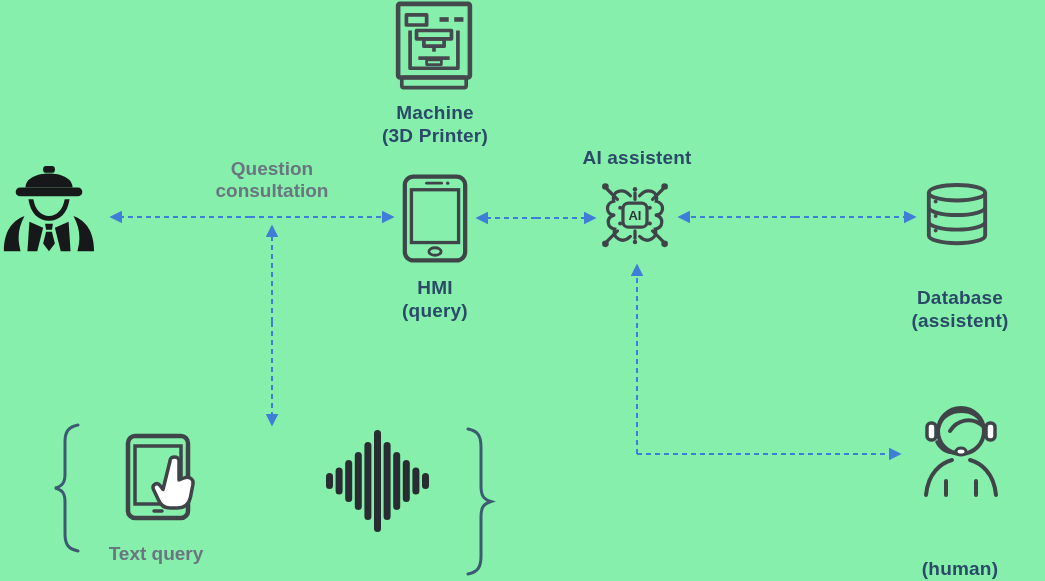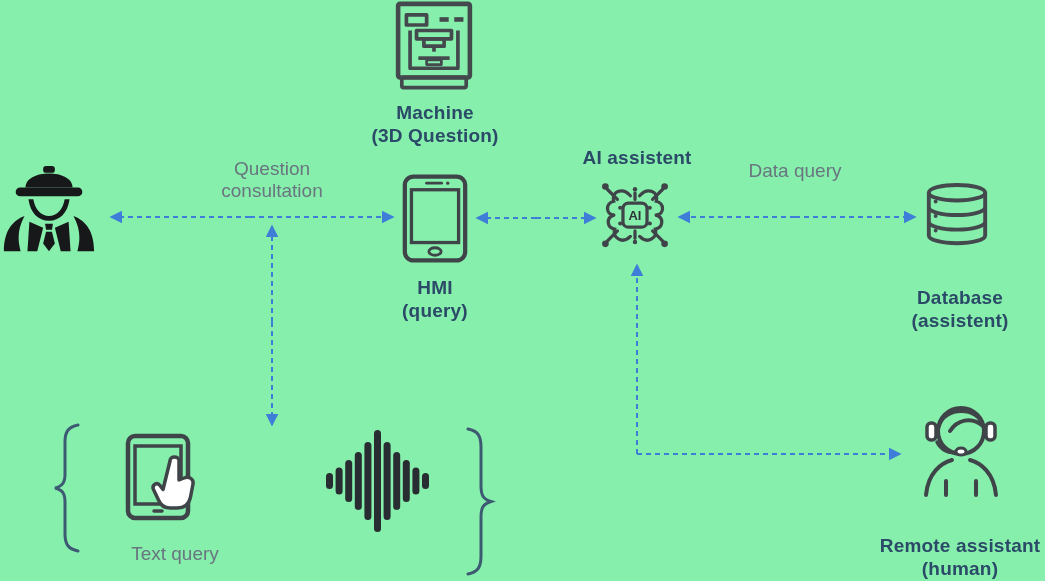--- a/index.html
+++ b/index.html
@@ -2,21 +2,21 @@
 <html><head>
 <meta charset="utf-8">
 <style>
   html,body{margin:0;padding:0;background:#fff;}
   .canvas{position:relative;width:1045px;height:581px;background:#86efac;overflow:hidden;
           font-family:"Liberation Sans",sans-serif;padding-left:48px;}
   .abs{position:absolute;}
   .nlabel{position:absolute;text-align:center;font-weight:bold;color:#2b4a68;
           font-size:19px;line-height:1.22;letter-spacing:.2px;}
   .glabel{position:absolute;text-align:center;color:#69757f;font-size:19px;
-          line-height:1.18;font-weight:normal;}
+          line-height:1.18;font-weight:bold;}
   svg{display:block;}
   .arrows{position:absolute;left:0;top:0;pointer-events:none;}
 </style>
 </head>
 <body>
 
 <div class="canvas">
 
   <svg class="arrows" width="1045" height="581" viewBox="0 0 1045 581">
     <defs>
@@ -48,21 +48,21 @@
       <path d="M24,32 L24,73 L76,73 L76,32" stroke-width="4"></path>
       <rect x="31" y="32" width="38" height="9" stroke-width="4"></rect>
       <rect x="39" y="41" width="22" height="8" stroke-width="4"></rect>
       <line x1="50" y1="49" x2="50" y2="55" stroke-width="4"></line>
       <line x1="33" y1="62" x2="67" y2="62" stroke-width="4"></line>
       <rect x="42" y="64" width="16" height="5" stroke-width="3"></rect>
     </g>
   </svg>
   <div class="nlabel" style="left:355px;top:101px;width:160px">
     <span>Machine</span><br>
-    <span>(3D Question)</span>
+    <span>(3D Printer)</span>
   </div>
 
   <svg class="abs" style="left:0px;top:158px" width="98" height="112" viewBox="0 0 100 112">
     <g fill="#17181a">
       <rect x="16" y="29" width="68" height="9" rx="4.5"></rect>
       <path d="M26,29 C26,10 74,10 74,29 Z"></path>
       <rect x="44" y="7" width="12" height="7" rx="3"></rect>
       <path d="M29,41 C31,55 39,63 50,63 C61,63 69,55 71,41 L66,41 C64,52 58,58 50,58 C42,58 36,52 34,41 Z"></path>
       <path d="M30,64 L44,70 L38,94 L28,94 Z"></path>
       <path d="M70,64 L56,70 L62,94 L72,94 Z"></path>
@@ -147,33 +147,33 @@
       <line x1="65" y1="83" x2="65" y2="97"></line>
       <path d="M26,44 C30,52 38,56 45,54" stroke-width="3.5"></path>
     </g>
     <g fill="#ffffff" stroke="#3f4449">
       <rect x="16" y="25" width="9" height="17" rx="4" stroke-width="3.5"></rect>
       <rect x="75" y="25" width="9" height="17" rx="4" stroke-width="3.5"></rect>
       <ellipse cx="50" cy="53.5" rx="5" ry="3.5" stroke-width="3"></ellipse>
     </g>
   </svg>
   <div class="nlabel" style="left:868px;top:534px;width:184px">
-    <span>Remote assistant</span><br>
+    <br>
     <span>(human)</span>
   </div>
 
   <svg class="abs" style="left:122px;top:432px" width="84" height="96" viewBox="0 0 84 96">
     <g stroke="#3f4449" fill="none">
       <rect x="6" y="4" width="60" height="82" rx="7" stroke-width="4.5"></rect>
       <rect x="13" y="14" width="46" height="58" stroke-width="3.5"></rect>
       <line x1="32" y1="79" x2="40" y2="79" stroke-width="3.5" stroke-linecap="round"></line>
     </g>
     <path d="M48,29 c0,-5.5 9,-5.5 9,0 l0,19 5,-2 c5,-2 10,1 9,6 l-2.5,13 c-1.5,7 -6.5,11 -13.5,11 l-7,0 c-5,0 -9.5,-3 -11.5,-8 l-5,-10.5 c-2,-4.5 3.5,-8 6.5,-4 l3,4 z" fill="#ffffff" stroke="#3f4449" stroke-width="3.5" stroke-linejoin="round"></path>
   </svg>
-  <div class="glabel" style="left:100px;top:543px;width:150px">
+  <div class="glabel" style="left:81px;top:543px;width:150px">
     <span>Text query</span>
   </div>
 
   <svg class="abs" style="left:322px;top:425px" width="112" height="112" viewBox="0 0 112 112">
     <g fill="#282d31">
       <rect x="4" y="48" width="7" height="16" rx="3.5"></rect>
       <rect x="13.6" y="42.5" width="7" height="27" rx="3.5"></rect>
       <rect x="23.2" y="35" width="7" height="42" rx="3.5"></rect>
       <rect x="32.8" y="27" width="7" height="58" rx="3.5"></rect>
       <rect x="42.4" y="17" width="7" height="78" rx="3.5"></rect>
@@ -190,17 +190,14 @@
     <path d="M28,3 C18,5 15,10 15,20 L15,52 C15,60 13,64 5,66 C13,68 15,72 15,80 L15,112 C15,122 18,127 28,129" fill="none" stroke="#3d5a73" stroke-width="3" stroke-linecap="round"></path>
   </svg>
   <svg class="abs" style="left:462px;top:426px" width="34" height="152" viewBox="0 0 34 152">
     <path d="M6,3 C16,5 19,10 19,21 L19,60 C19,69 21,73 29,75.5 C21,78 19,82 19,91 L19,130 C19,141 16,146 6,148" fill="none" stroke="#3d5a73" stroke-width="3" stroke-linecap="round"></path>
   </svg>
 
   <div class="glabel" style="left:182px;top:158px;width:180px">
     <span>Question</span><br>
     <span>consultation</span>
   </div>
-  <div class="glabel" style="left:715px;top:160px;width:160px">
-    <span>Data query</span>
-  </div>
 
 </div>
 
 </body></html>

